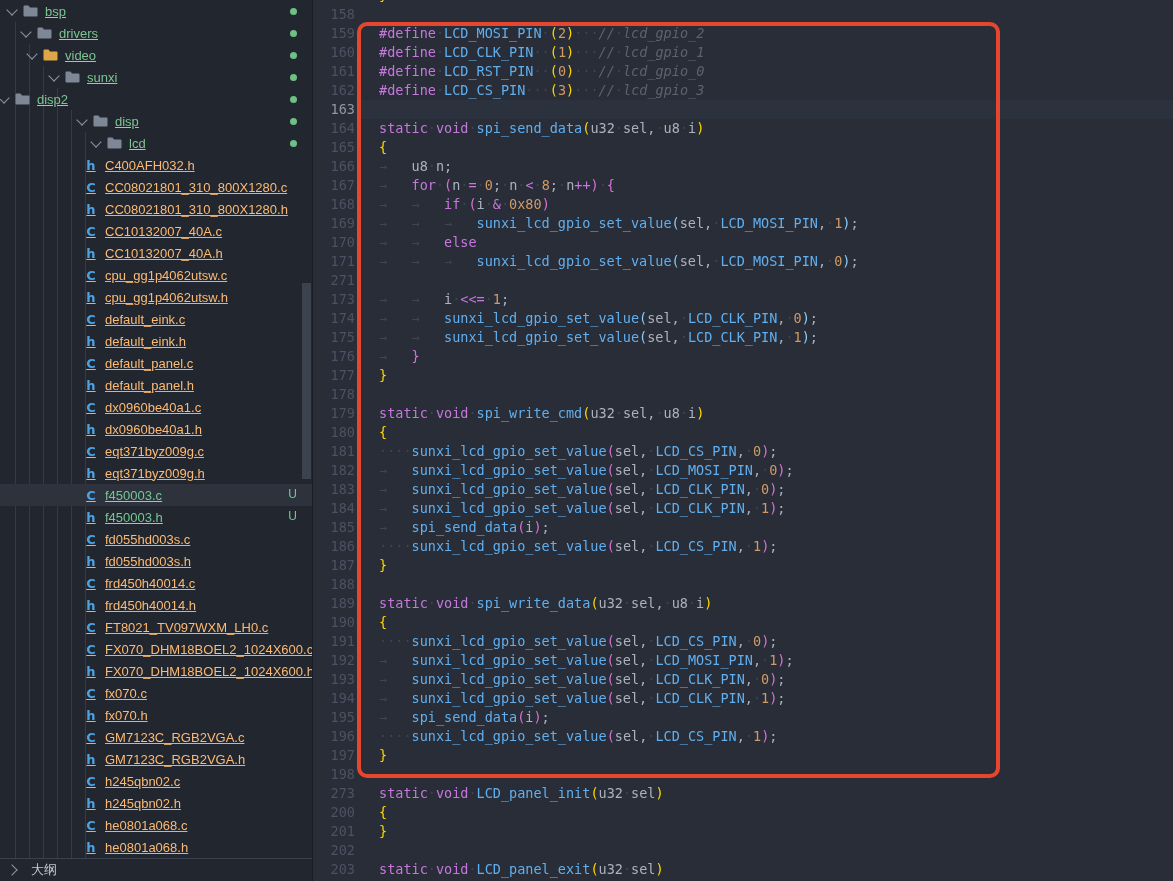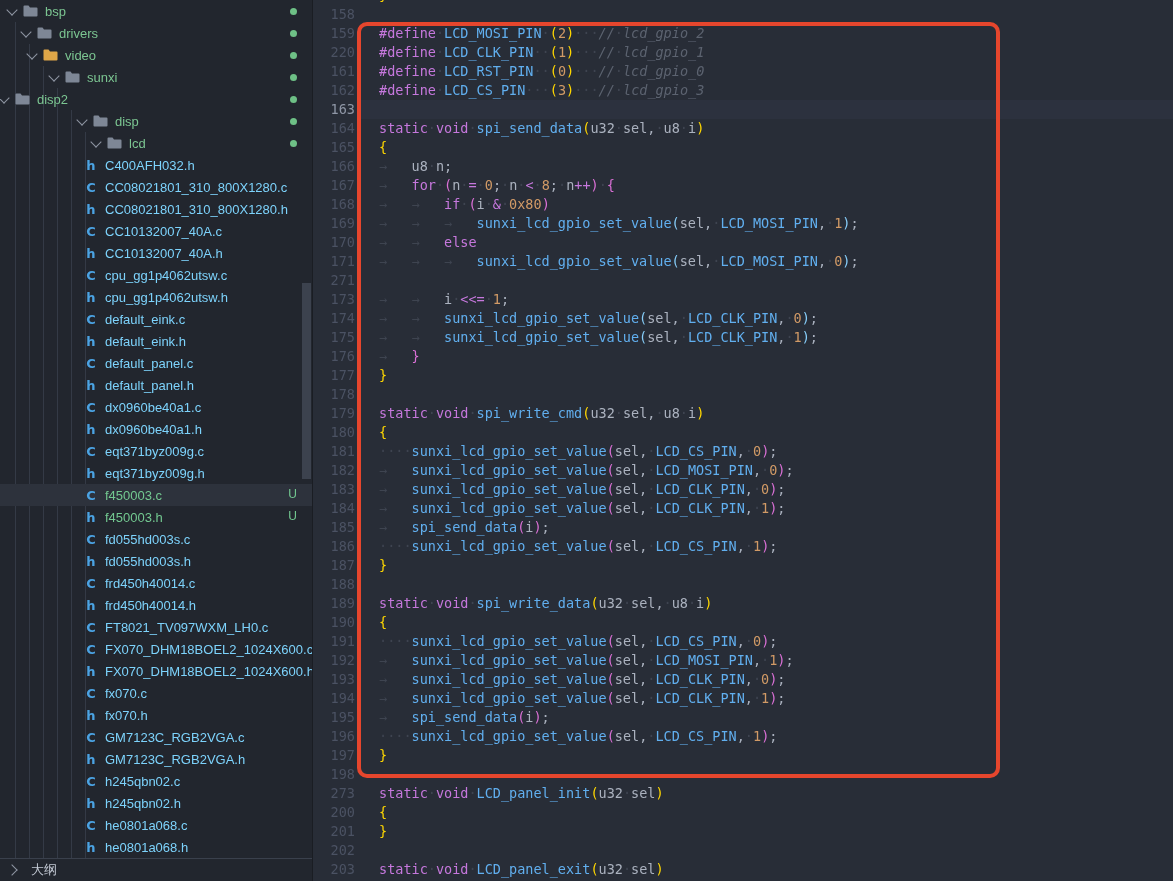--- a/index.html
+++ b/index.html
@@ -11,36 +11,36 @@
   
   .sidebar{
     position:absolute;left:0;top:0;width:312px;height:881px;
     background:#22262e;border-right:1px solid #1a1d23;overflow:hidden;
   }
   .tree{position:absolute;left:0;top:0;right:0;}
   .guides{position:absolute;left:0;top:0;width:100%;height:858px;pointer-events:none;}
   .guide{position:absolute;width:1px;background:#343a46;}
   .tree-row{
     position:relative;height:22px;display:flex;align-items:center;
-    font-size:13px;color:#b3bac6;white-space:nowrap;cursor:pointer;
+    font-size:13px;color:#b3bac6;white-space:nowrap;cursor:pointer;text-decoration:underline;
   }
   .tree-row.selected{background:#2d323c;}
   .chev{
     width:7px;height:7px;flex:none;margin-right:7px;margin-top:-3px;
     border-right:1.4px solid #8f96a3;border-bottom:1.4px solid #8f96a3;
     transform:rotate(45deg);
   }
   .chev.right{transform:rotate(-45deg);margin-top:0;margin-left:2px;}
   .folder-svg{flex:none;margin-right:7px;}
   .flabel{color:#7cc692;}
   .ficon{
     flex:none;width:14px;margin-right:7px;text-align:center;
     font-weight:bold;font-size:13px;color:#4ba3e3;font-family:"DejaVu Sans",sans-serif;
   }
-  .fname{color:#7dd3fc;}
+  .fname{color:#fdba74;}
   .fname.green{color:#73c991;}
   .dot{
     position:absolute;right:15px;top:8px;width:7px;height:7px;
     border-radius:50%;background:#6ec086;
   }
   .badge{position:absolute;right:15px;top:3px;color:#73c991;font-size:12px;}
   .sb-thumb{
     position:absolute;right:1px;top:283px;width:9px;height:196px;
     background:rgba(130,140,160,0.28);
   }
@@ -300,21 +300,21 @@
       </div>
       <div class="row">
         <span class="gutter">158</span>
         <span class="codetxt"></span>
       </div>
       <div class="row">
         <span class="gutter">159</span>
         <span class="codetxt"><span class="kw">#define</span><span class="pl"><span class="ws">·</span></span><span class="blue">LCD_MOSI_PIN</span><span class="pl"><span class="ws">·</span></span><span class="b1">(</span><span class="num">2</span><span class="b1">)</span><span class="pl"><span class="ws">·</span><span class="ws">·</span><span class="ws">·</span></span><span class="cm">//<span class="ws">·</span>lcd_gpio_2</span></span>
       </div>
       <div class="row">
-        <span class="gutter">220</span>
+        <span class="gutter">160</span>
         <span class="codetxt"><span class="kw">#define</span><span class="pl"><span class="ws">·</span></span><span class="blue">LCD_CLK_PIN</span><span class="pl"><span class="ws">·</span><span class="ws">·</span></span><span class="b1">(</span><span class="num">1</span><span class="b1">)</span><span class="pl"><span class="ws">·</span><span class="ws">·</span><span class="ws">·</span></span><span class="cm">//<span class="ws">·</span>lcd_gpio_1</span></span>
       </div>
       <div class="row">
         <span class="gutter">161</span>
         <span class="codetxt"><span class="kw">#define</span><span class="pl"><span class="ws">·</span></span><span class="blue">LCD_RST_PIN</span><span class="pl"><span class="ws">·</span><span class="ws">·</span></span><span class="b1">(</span><span class="num">0</span><span class="b1">)</span><span class="pl"><span class="ws">·</span><span class="ws">·</span><span class="ws">·</span></span><span class="cm">//<span class="ws">·</span>lcd_gpio_0</span></span>
       </div>
       <div class="row">
         <span class="gutter">162</span>
         <span class="codetxt"><span class="kw">#define</span><span class="pl"><span class="ws">·</span></span><span class="blue">LCD_CS_PIN</span><span class="pl"><span class="ws">·</span><span class="ws">·</span><span class="ws">·</span></span><span class="b1">(</span><span class="num">3</span><span class="b1">)</span><span class="pl"><span class="ws">·</span><span class="ws">·</span><span class="ws">·</span></span><span class="cm">//<span class="ws">·</span>lcd_gpio_3</span></span>
       </div>

